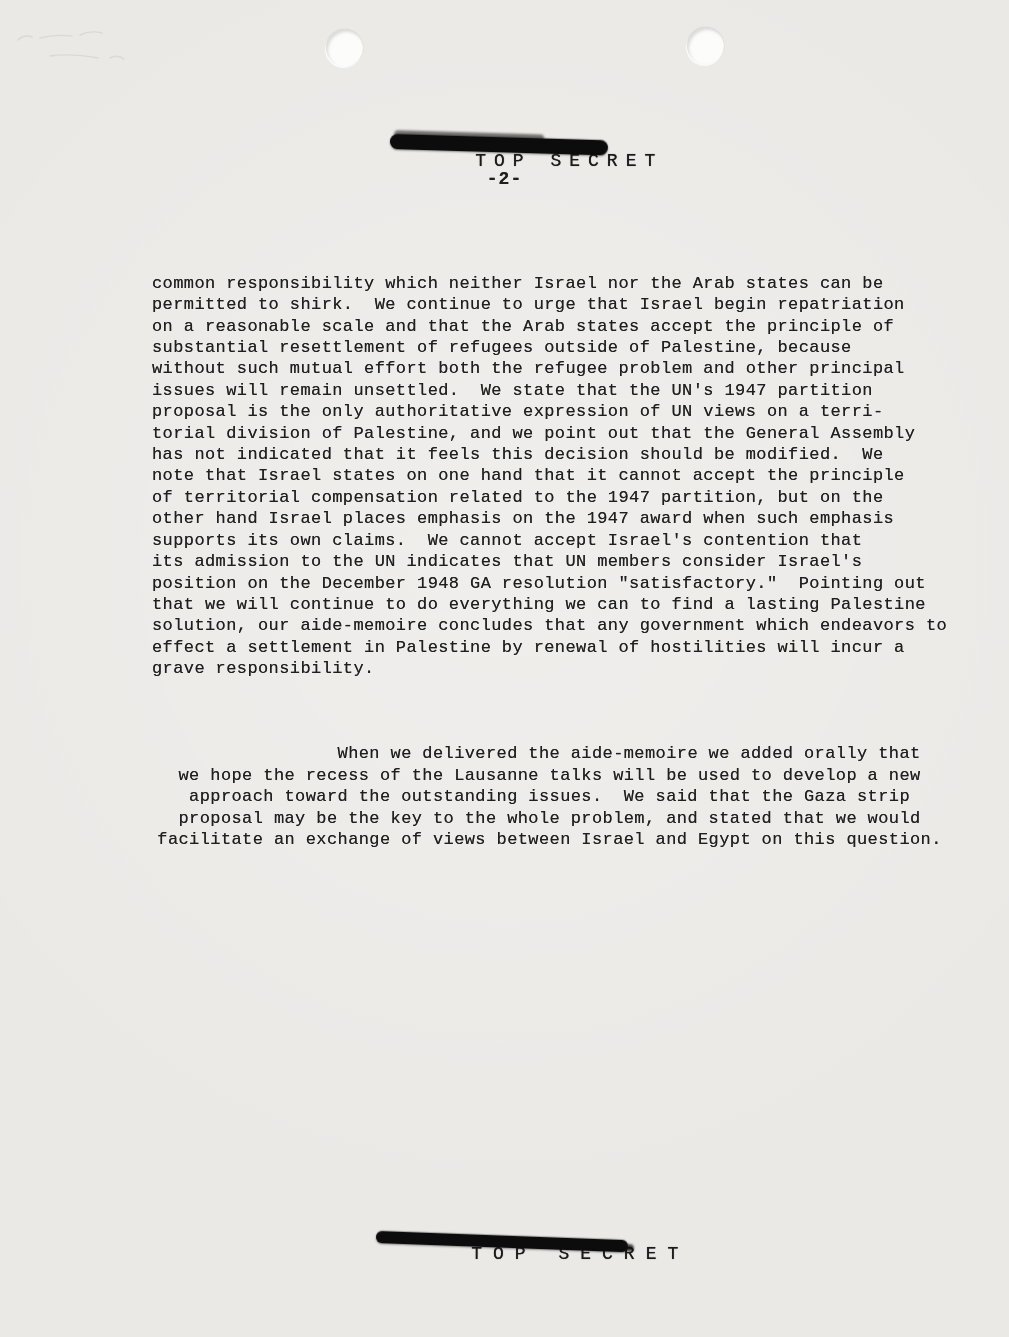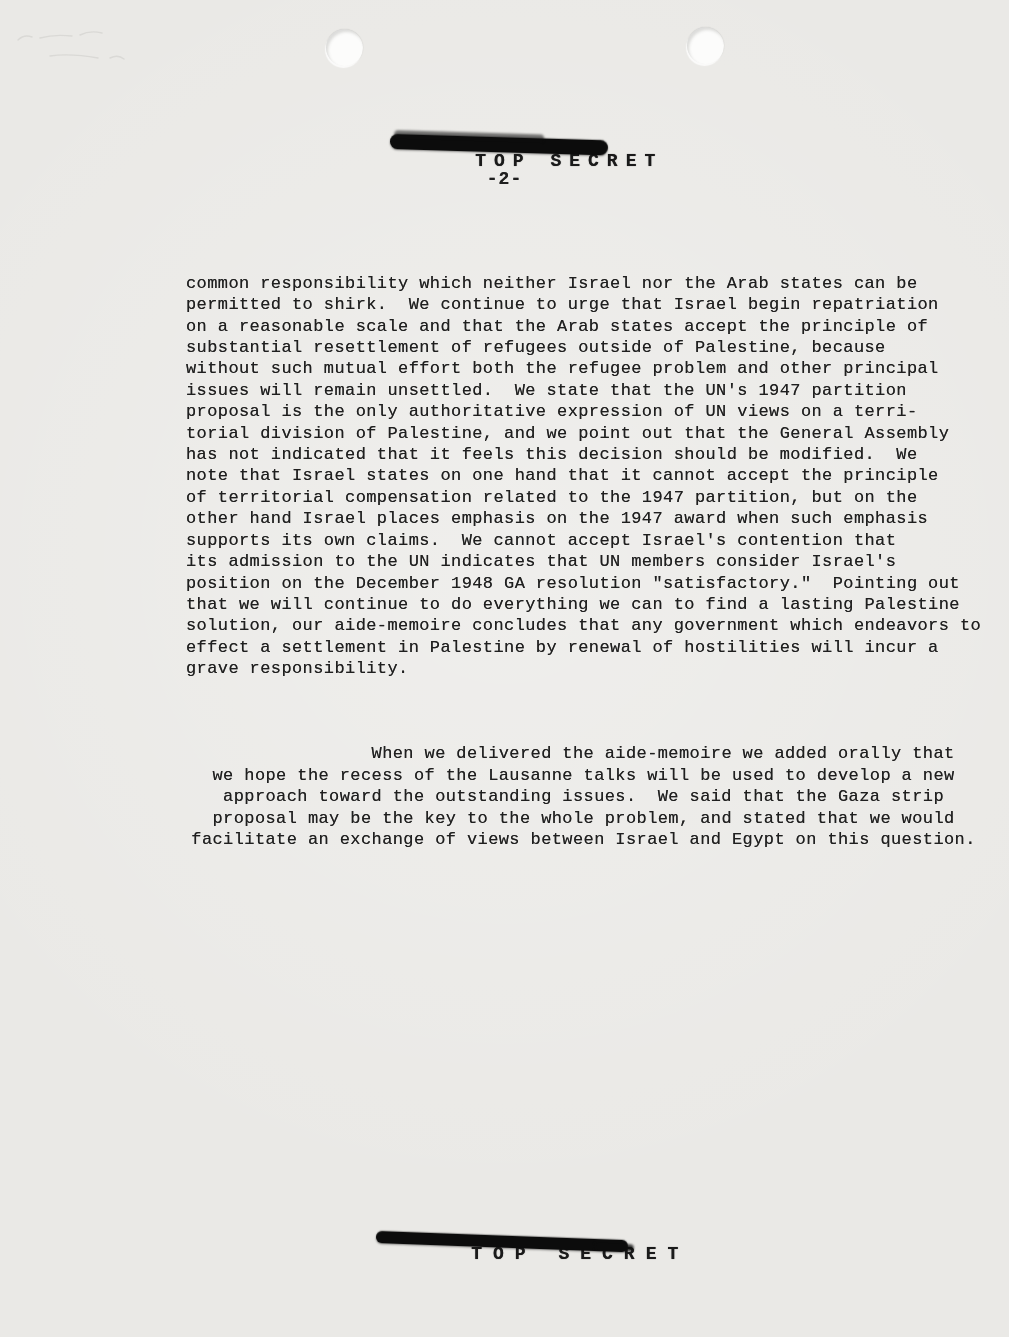--- a/index.html
+++ b/index.html
@@ -21,21 +21,21 @@
       var(--paper);
   }
   .hole {
     position: absolute; width: 37px; height: 37px; border-radius: 50%;
     background: #fcfcfb;
     box-shadow: inset 2px 3px 3px rgba(110,108,104,0.22), -1px 2px 1px rgba(255,255,255,0.8), 0 0 1px rgba(120,118,114,0.35);
   }
   .pencil { position: absolute; left: 10px; top: 18px; opacity: 0.55; }
   .stamp {
     position: absolute; white-space: pre; color: #1a1a1a;
-    font-family: "Liberation Mono", monospace; font-weight: bold; font-size: 18px;
+    font-family: "Liberation Mono", monospace; font-weight: normal; font-size: 18px;
     text-shadow: 0 0 0.8px rgba(10,10,10,0.8);
   }
   .stamp-top   { left: 400px; top: 131px; letter-spacing: 8px; }
   .stamp-bottom{ left: 384px; top: 1224px; letter-spacing: 11px; }
   .strike-bar {
     position: absolute; background: var(--redaction);
     border-radius: 8px; transform-origin: left center;
     filter: blur(0.4px);
     box-shadow: 0 1px 2px rgba(15,15,15,0.45), 0 -1px 1px rgba(15,15,15,0.3);
   }
@@ -52,21 +52,20 @@
   .page-number {
     position: absolute; left: 0; top: 169px; width: 1009px; text-align: center;
     color: var(--ink); font-size: 18px; font-weight: bold; letter-spacing: 1px;
     text-shadow: 0 0 0.6px rgba(20,20,20,0.7);
   }
   .doc-text {
     position: absolute; left: 152px; top: 230px;
     color: var(--ink); font-size: 17px; line-height: 21.4px;
     letter-spacing: 0.4px; white-space: pre;
     text-shadow: 0 0 0.6px rgba(25,25,25,0.72);
-    margin-left: 34px;
   }
   .para + .para { margin-top: 21px; text-align: center; }
 </style>
 </head>
 <body>
 
 <div class="page">
 
   <div class="hole" style="left:326px; top:29px"></div>
   <div class="hole" style="left:687px; top:27px"></div>

